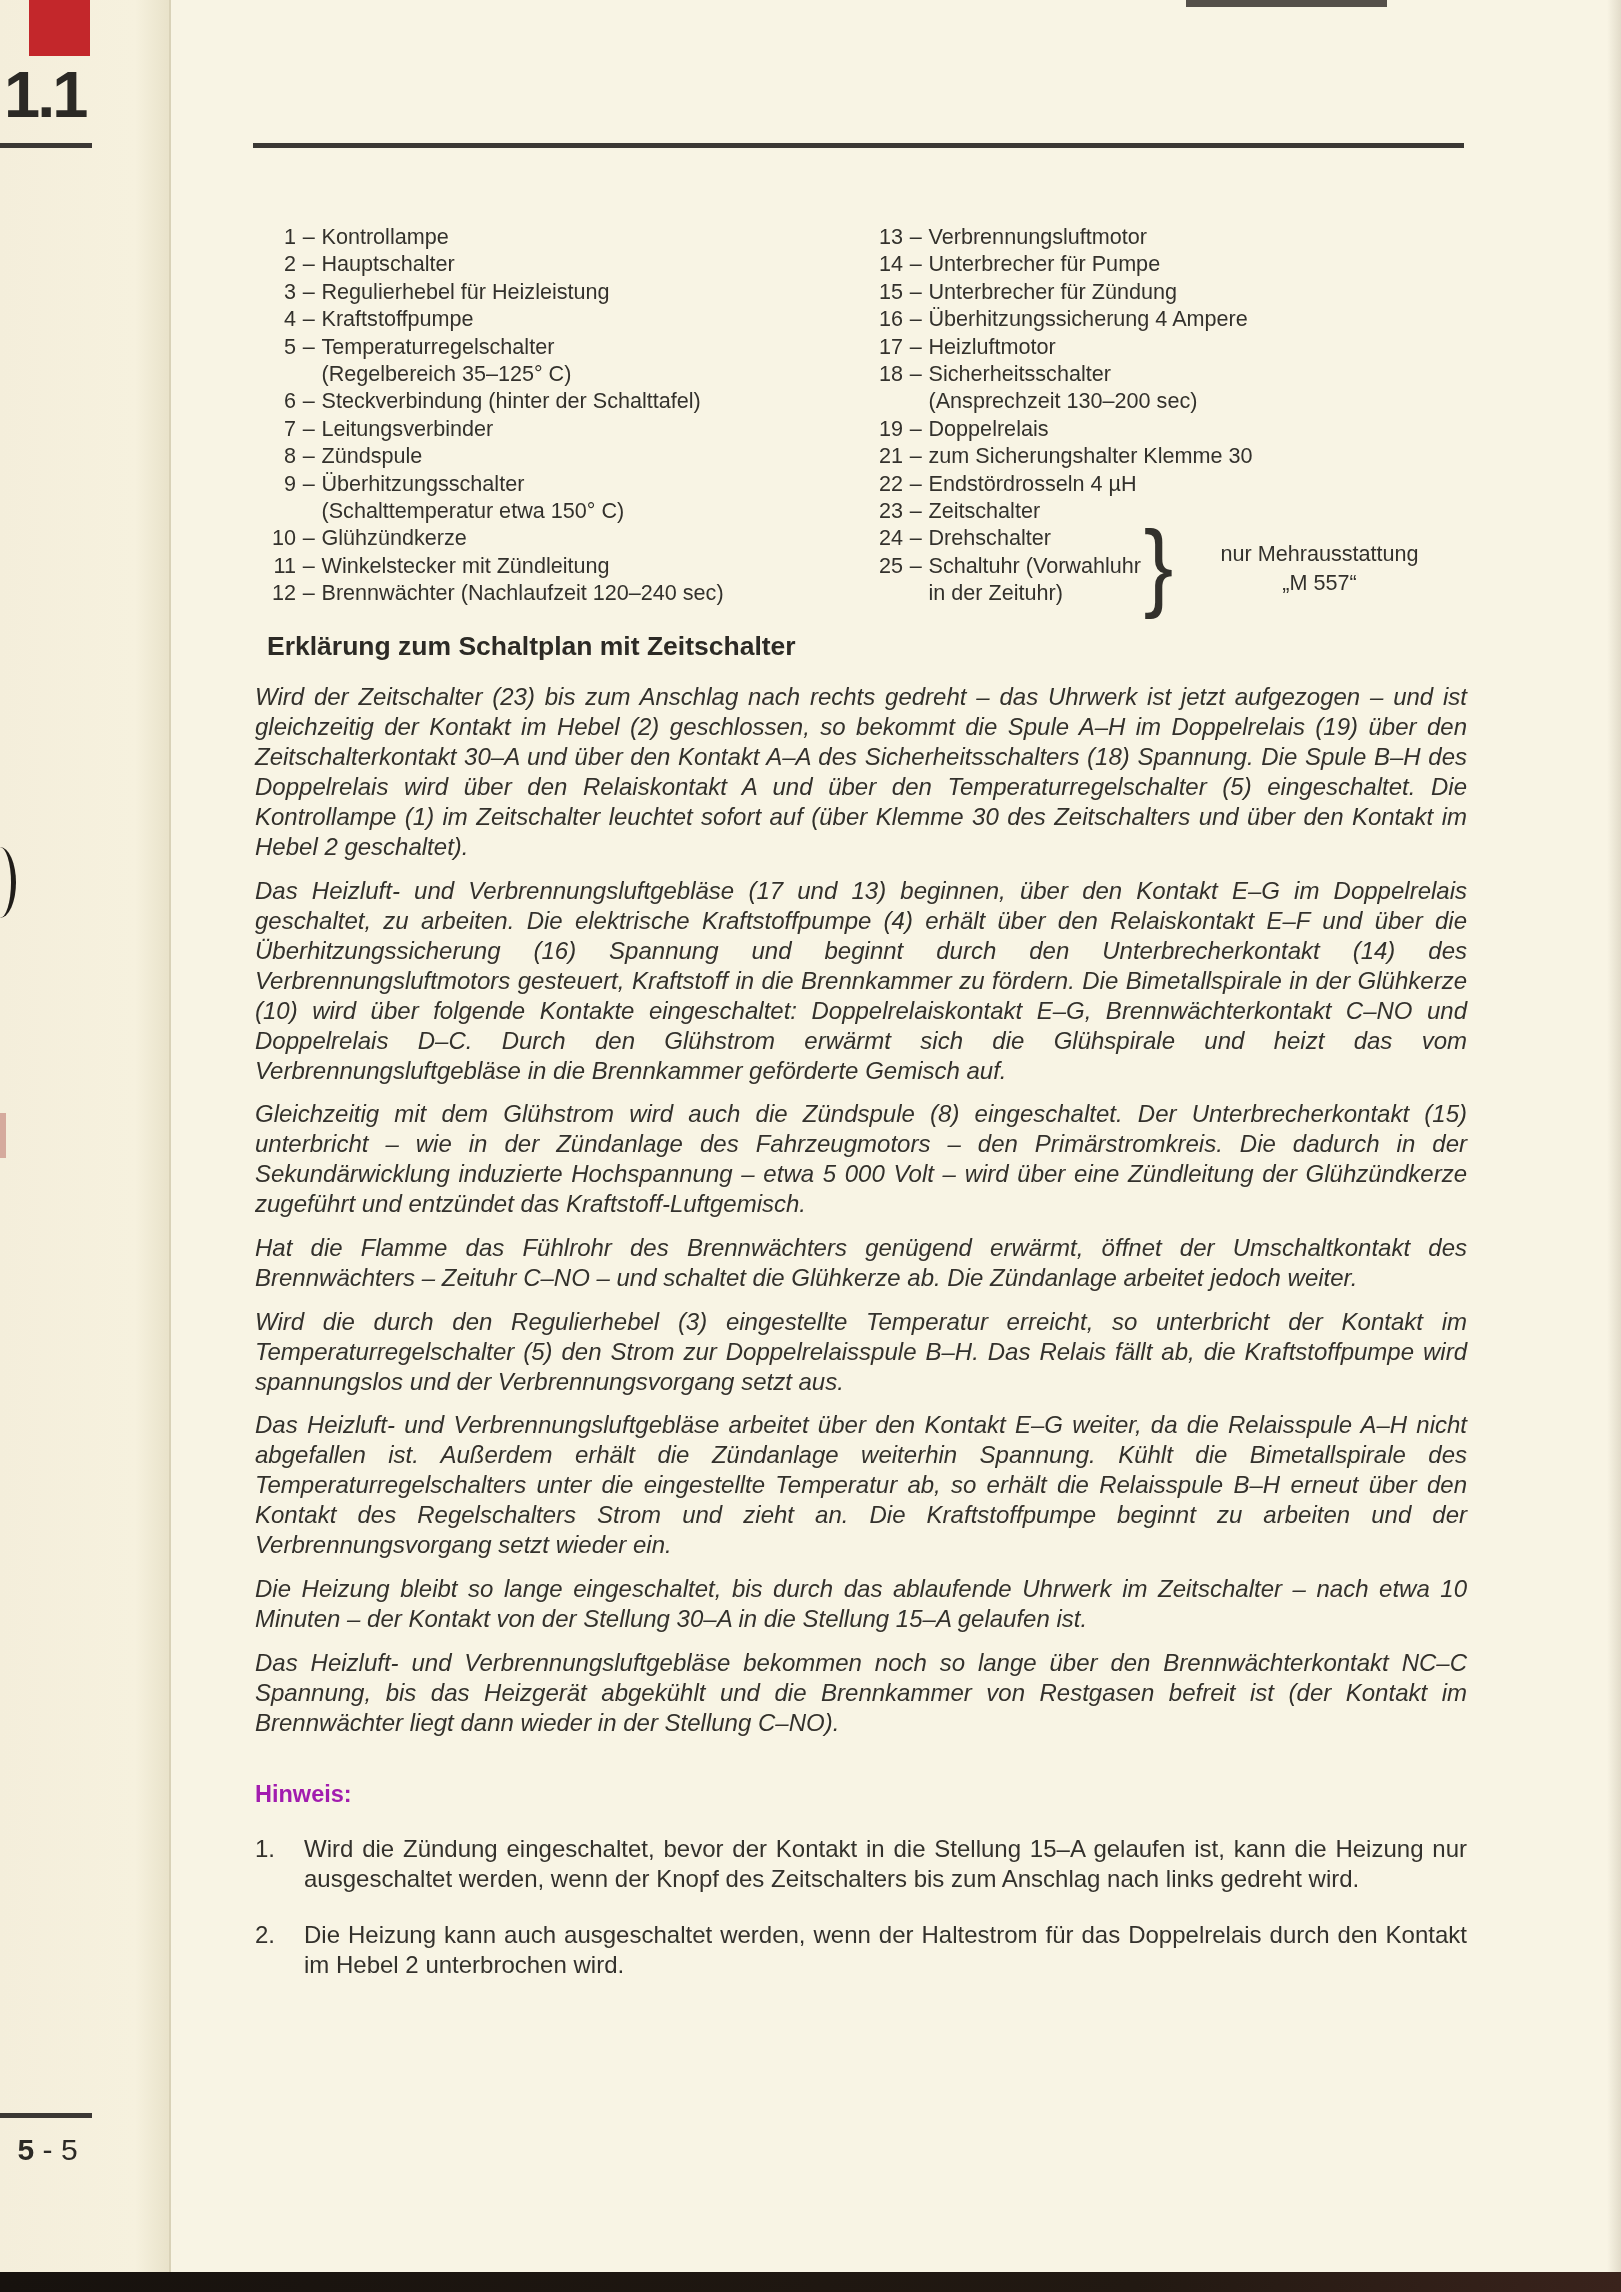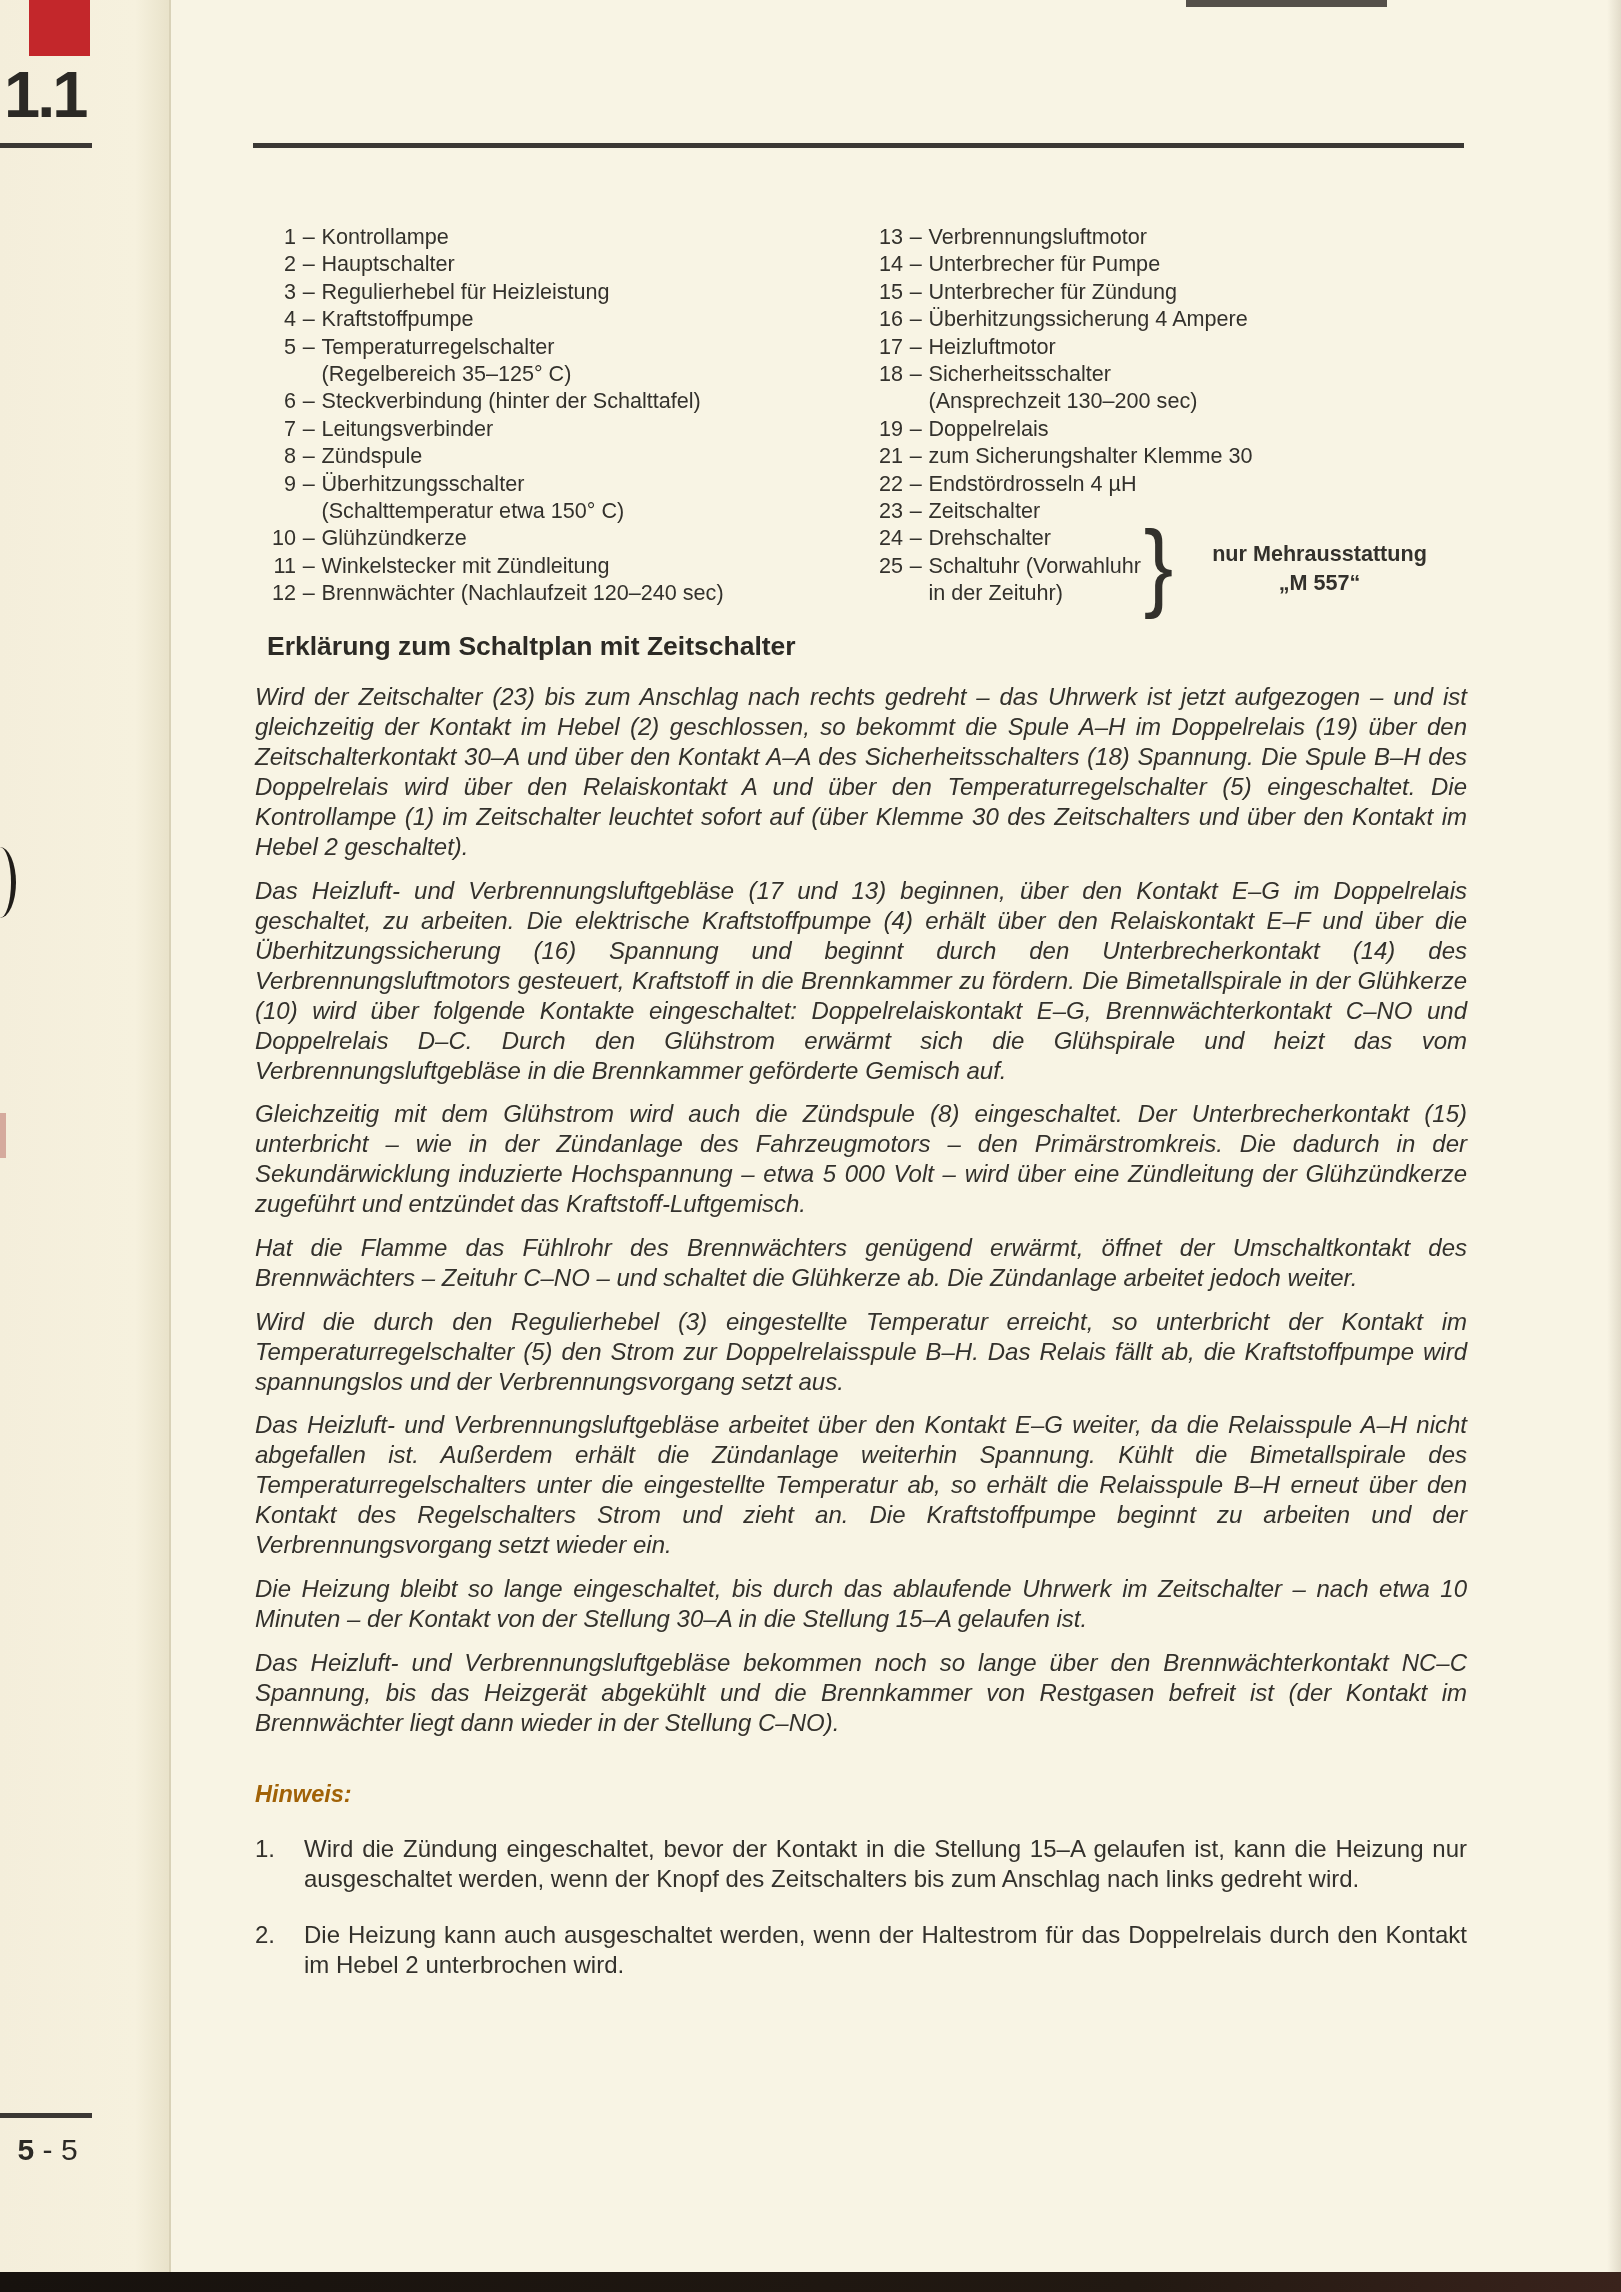--- a/index.html
+++ b/index.html
@@ -26,28 +26,28 @@
   .legend-left{left:263px;width:600px;}
   .legend-right{left:870px;width:627px;}
   .lrow{display:flex;align-items:flex-start;}
   .lnum{flex:0 0 33px;text-align:right;}
   .ldash{flex:0 0 25.5px;text-align:center;}
   .llab{flex:1;}
   .lnote{display:block;}
   .brace{position:absolute;left:272px;top:300px;font-size:98px;line-height:84px;
     font-weight:300;color:#33312c;transform:scaleX(0.9);}
   .brace-note{position:absolute;left:316px;top:316px;width:267px;text-align:center;
-    font-size:21.6px;line-height:29px;font-weight:bold;}
+    font-size:21.6px;line-height:29px;}
 
   .article-heading{position:absolute;left:255px;top:619px;margin:12px;
     font-size:26.5px;font-weight:bold;color:#2c2a25;}
   .body-col{position:absolute;left:255px;top:682px;width:1212px;
     font-size:24px;line-height:30px;text-align:justify;color:#33312c;}
   .body-col p{margin:0 0 13.7px 0;font-style:italic;}
-  .note-heading{margin:41px 0 25.5px 0;font-size:23.5px;font-weight:bold;color:#a16207;font-style:italic;}
+  .note-heading{margin:41px 0 25.5px 0;font-size:23.5px;font-weight:bold;color:#a21caf;}
   .nrow{display:flex;margin-bottom:25.5px;}
   .nnum{flex:0 0 49px;}
   .ntext{flex:1;text-align:justify;}
 
   .page-num{position:absolute;left:17.6px;top:2133px;font-size:30px;color:#2b2925;}
   .page-num b{font-weight:bold;}
 
   .top-edge{position:absolute;left:1186px;top:0;width:201px;height:6.9px;background:#55504a;}
   .bottom-edge{position:absolute;left:0;top:2272px;width:1621px;height:20.6px;
     background:linear-gradient(90deg,#17120e 0%,#221912 70%,#3a231c 100%);}

